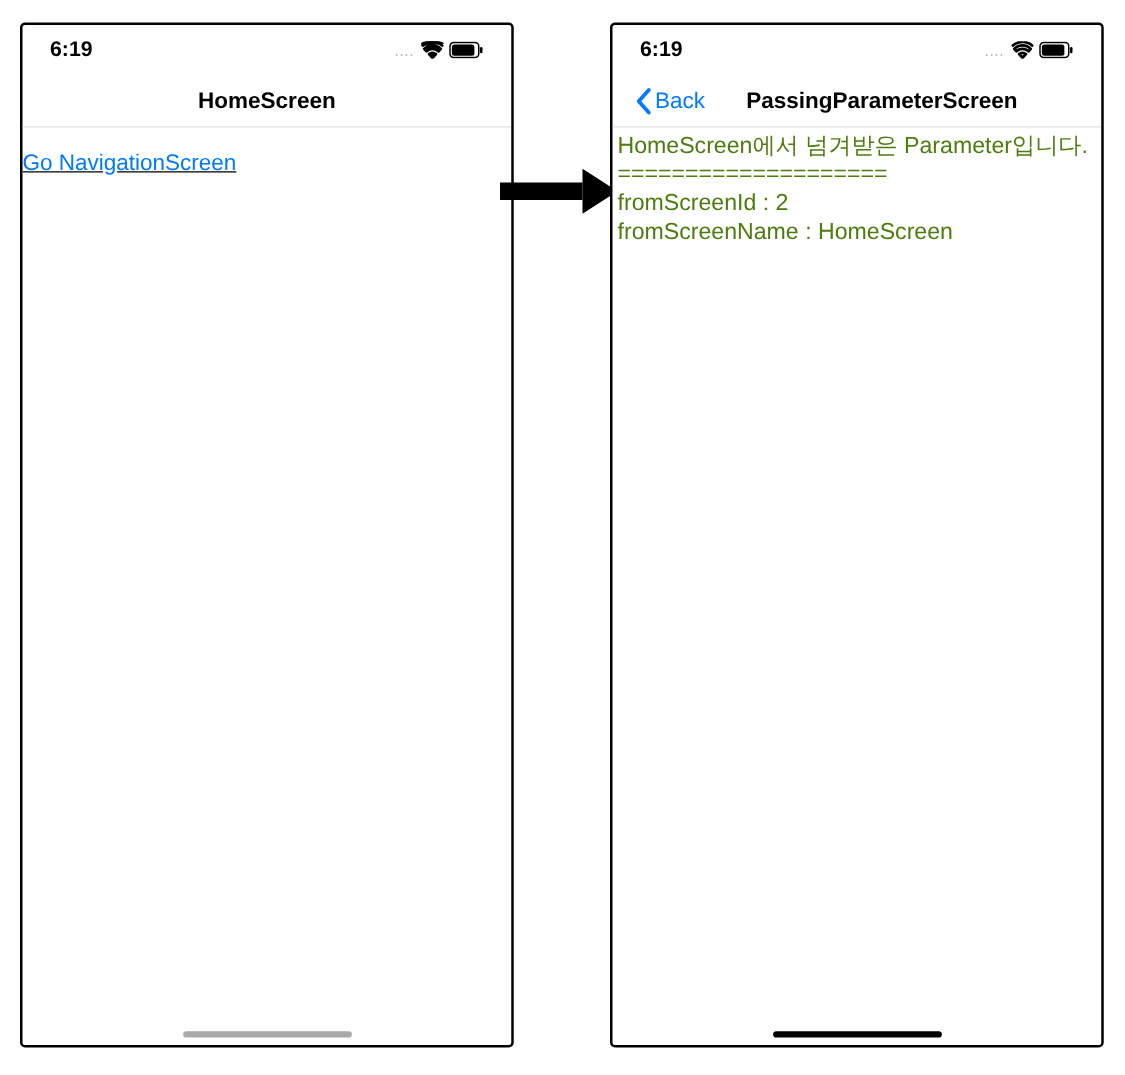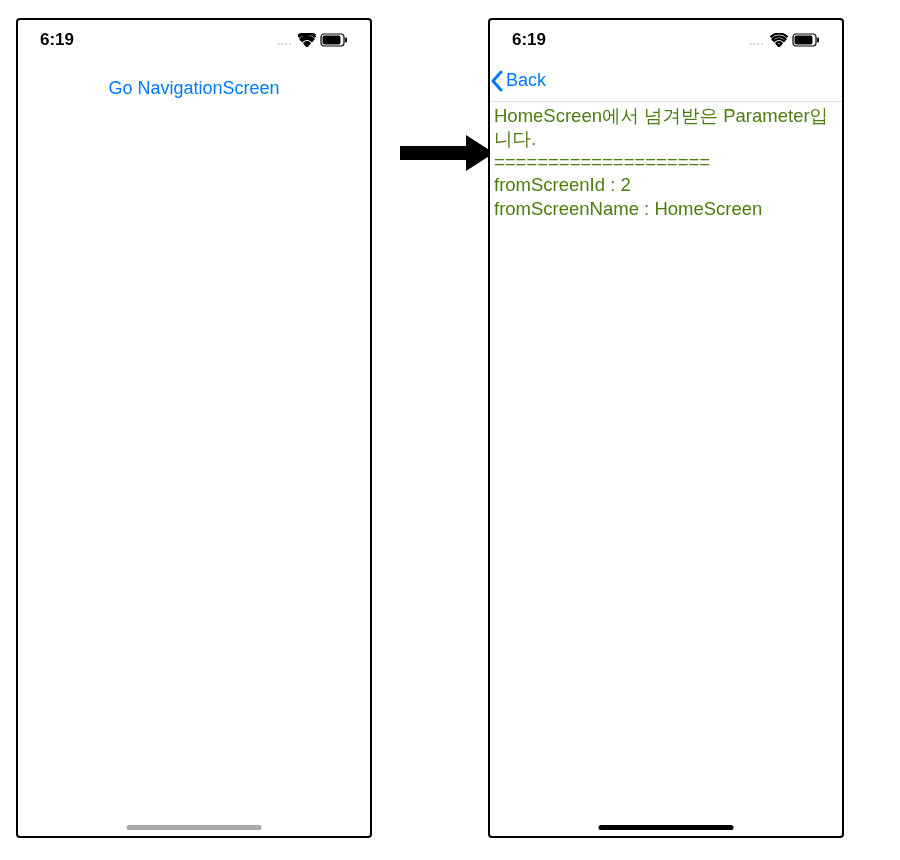--- a/index.html
+++ b/index.html
@@ -5,21 +5,21 @@
     * { box-sizing: border-box; margin: 0; padding: 0; }
     body {
       font-family: -apple-system, "Helvetica Neue", Helvetica, Arial, sans-serif;
       background: #fff;
       width: 900px;
       height: 860px;
       position: relative;
     }
     .phone {
       position: absolute;
-      width: 356px;
+      width: 395px;
       height: 820px;
       border: 2px solid #000;
       border-radius: 4px;
       background: #fff;
       overflow: hidden;
     }
     .phone-left { top: 18px; left: 16px; }
     .phone-right { top: 18px; left: 488px; }
 
     .status-bar {
@@ -48,41 +48,41 @@
 
     .nav-bar {
       height: 42px;
       border-bottom: 1px solid #e2e2e2;
       display: flex;
       align-items: center;
       position: relative;
     }
     .nav-back {
       position: absolute;
-      left: 0;
+      left: 18px;
       display: flex;
       align-items: center;
       color: #007aff;
       font-size: 18px;
       cursor: pointer;
     }
     .nav-back svg { margin-right: 2px; }
     .nav-title {
       flex: 1;
       text-align: center;
       font-size: 18px;
       font-weight: 700;
     }
     .nav-title.shifted {
        padding-left: 40px;
     }
 
     .link-list {
       padding-top: 12px;
-      text-align: center;
+      text-decoration: underline;
     }
     .link-item {
       color: #007aff;
       font-size: 18px;
       padding: 6px 0;
       cursor: pointer;
       font-weight: 400;
     }
 
     .body-text {
@@ -150,20 +150,23 @@
       <span class="battery-icon">
         <svg width="28" height="14" viewBox="0 0 28 14">
             <rect x="1" y="1" width="23" height="12" rx="3" fill="none" stroke="#000" stroke-width="1.2"></rect>
             <rect x="2.5" y="2.5" width="18" height="9" rx="2" fill="#000"></rect>
             <rect x="25" y="4.5" width="2" height="5" rx="1" fill="#000"></rect>
           </svg>
       </span>
     </div>
   </div>
 
+  <div class="nav-bar">
+    <div class="nav-title">HomeScreen</div>
+  </div>
 
   <div class="link-list">
     <div class="link-item">Go NavigationScreen</div>
   </div>
 
   <div class="home-indicator hi-gray"></div>
 </div>
 
 <div class="arrow">
   <div class="arrow-shaft"></div>
@@ -190,20 +193,21 @@
     </div>
   </div>
 
   <div class="nav-bar">
     <div class="nav-back">
       <svg width="14" height="22" viewBox="0 0 14 22">
           <path d="M11 2 L3 11 L11 20" stroke="#007aff" stroke-width="3" fill="none" stroke-linecap="round" stroke-linejoin="round"></path>
         </svg>
       <span>Back</span>
     </div>
+    <div class="nav-title shifted">PassingParameterScreen</div>
   </div>
 
   <div class="body-text">
     <div>HomeScreen에서 넘겨받은 Parameter입니다.</div>
     <div>====================</div>
     <div>fromScreenId : 2</div>
     <div>fromScreenName : HomeScreen</div>
   </div>
 
   <div class="home-indicator hi-black"></div>

